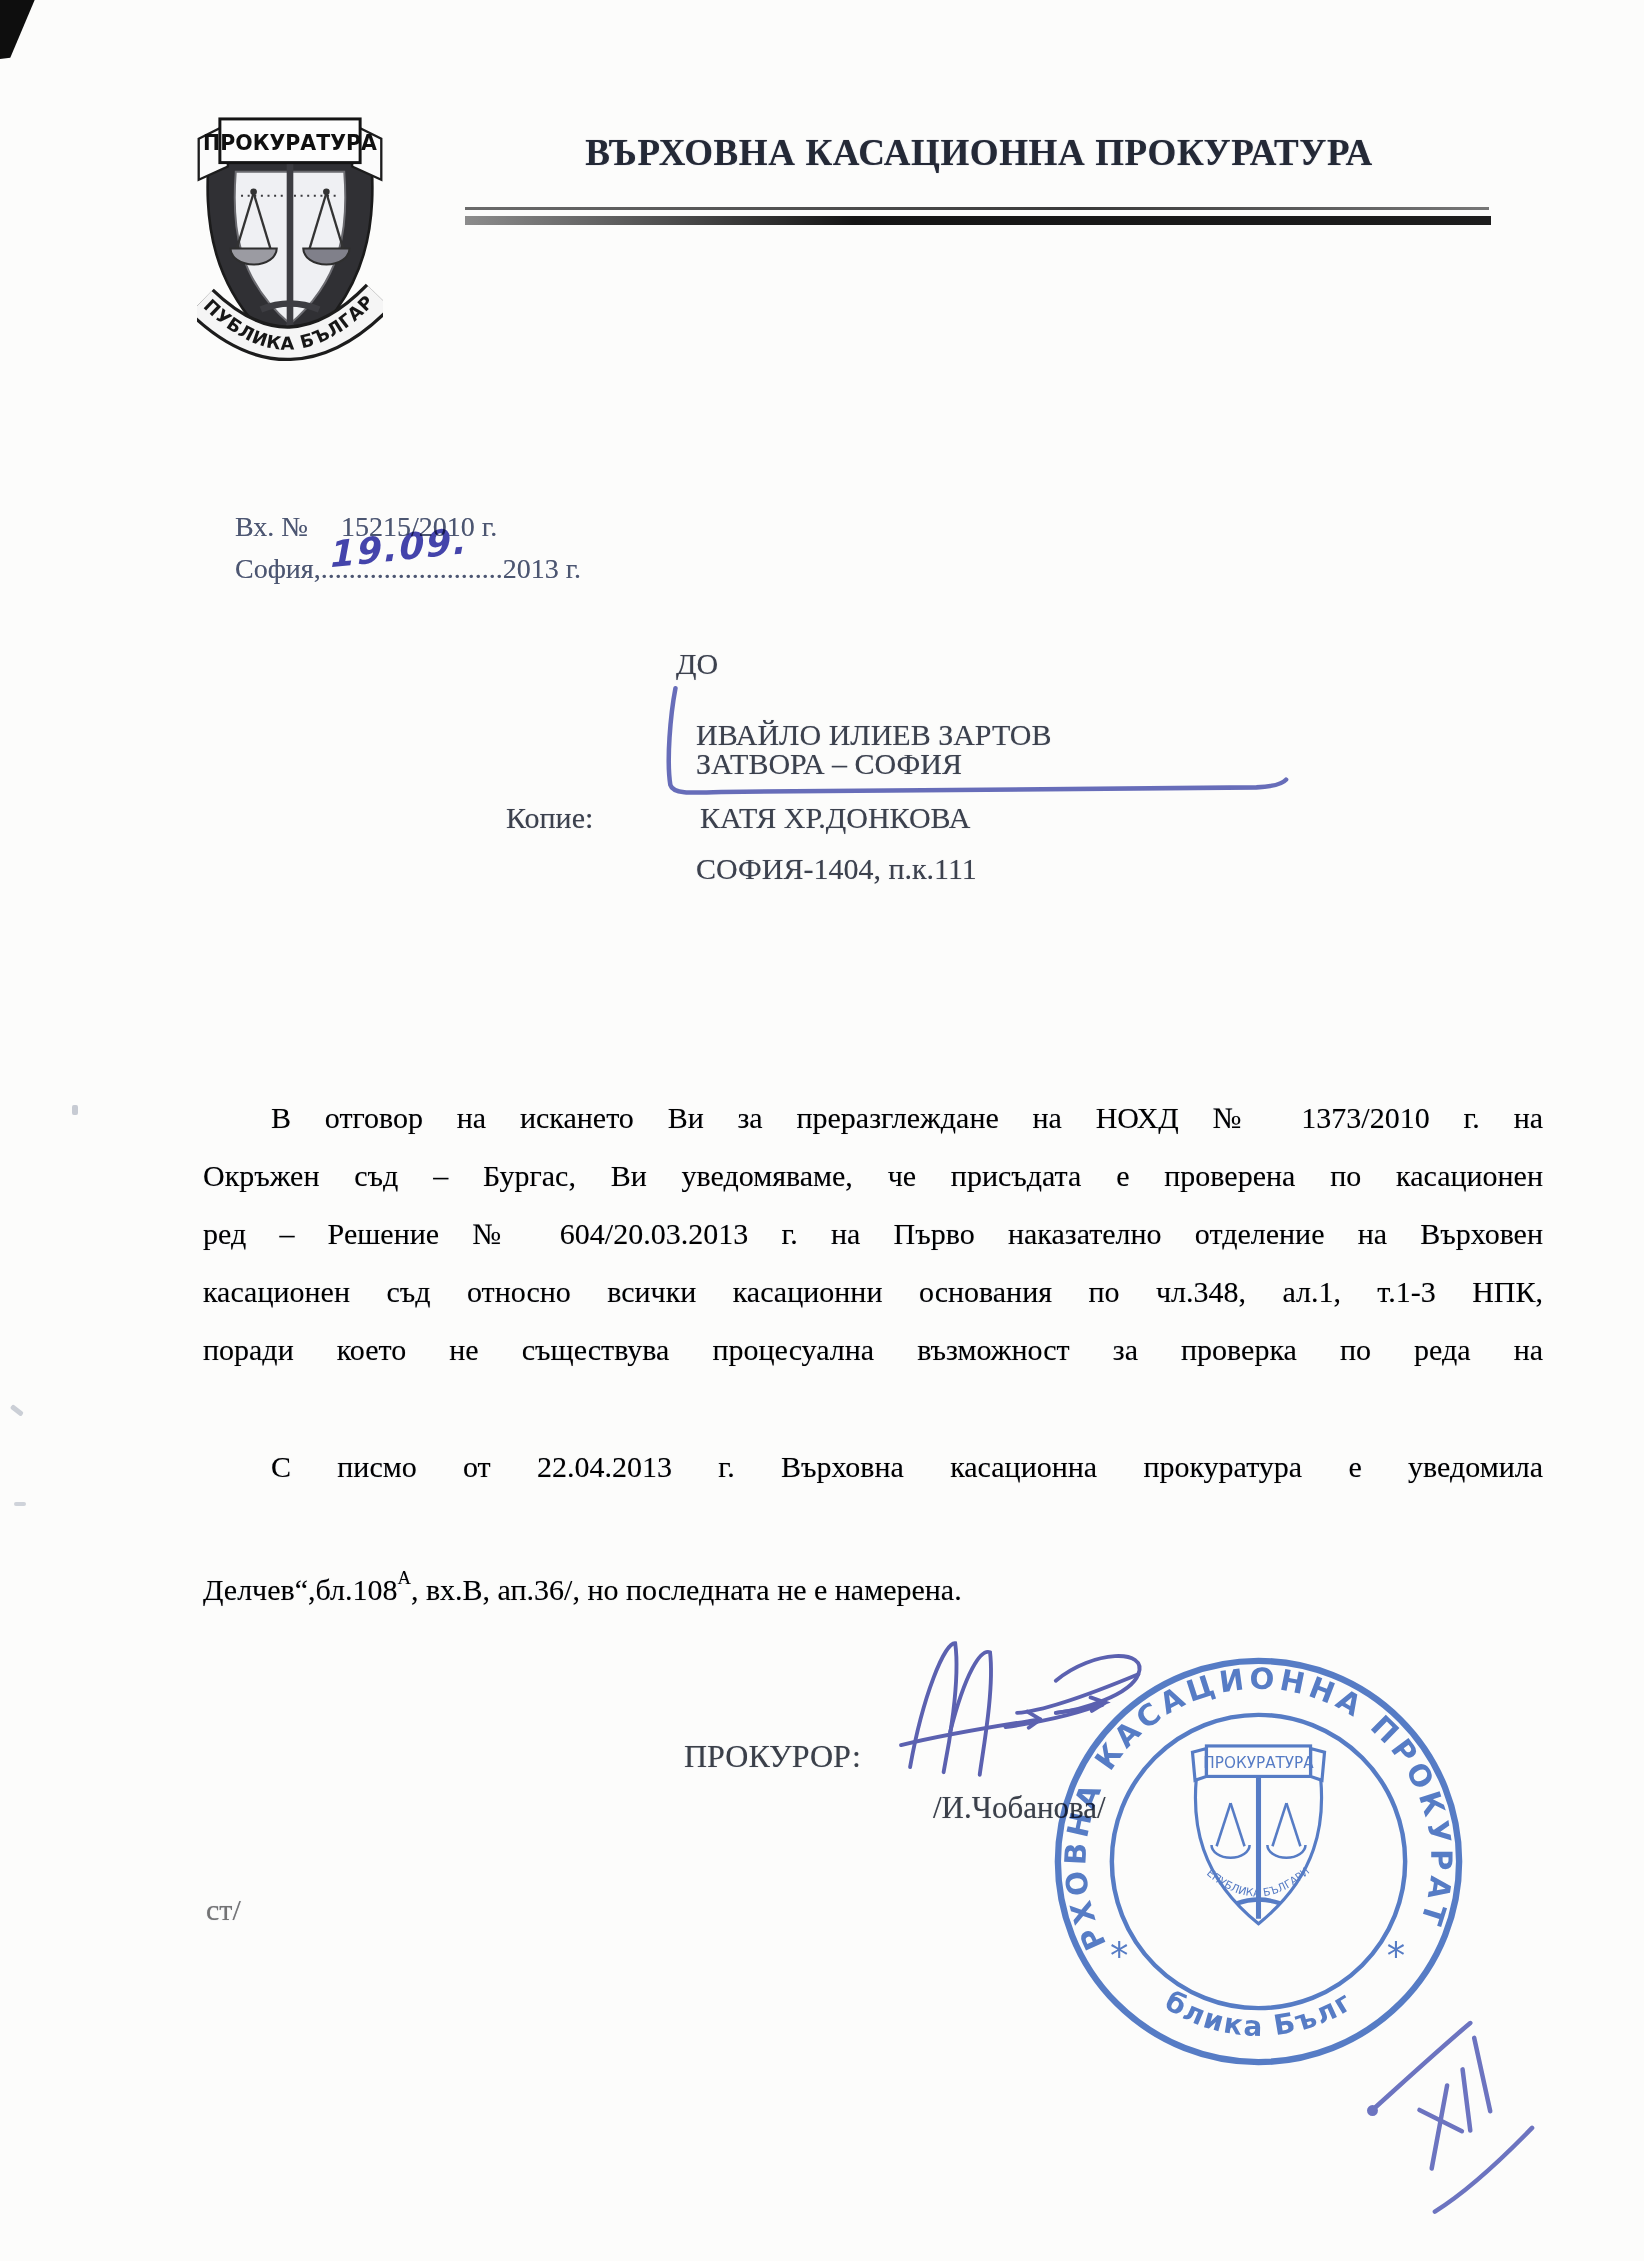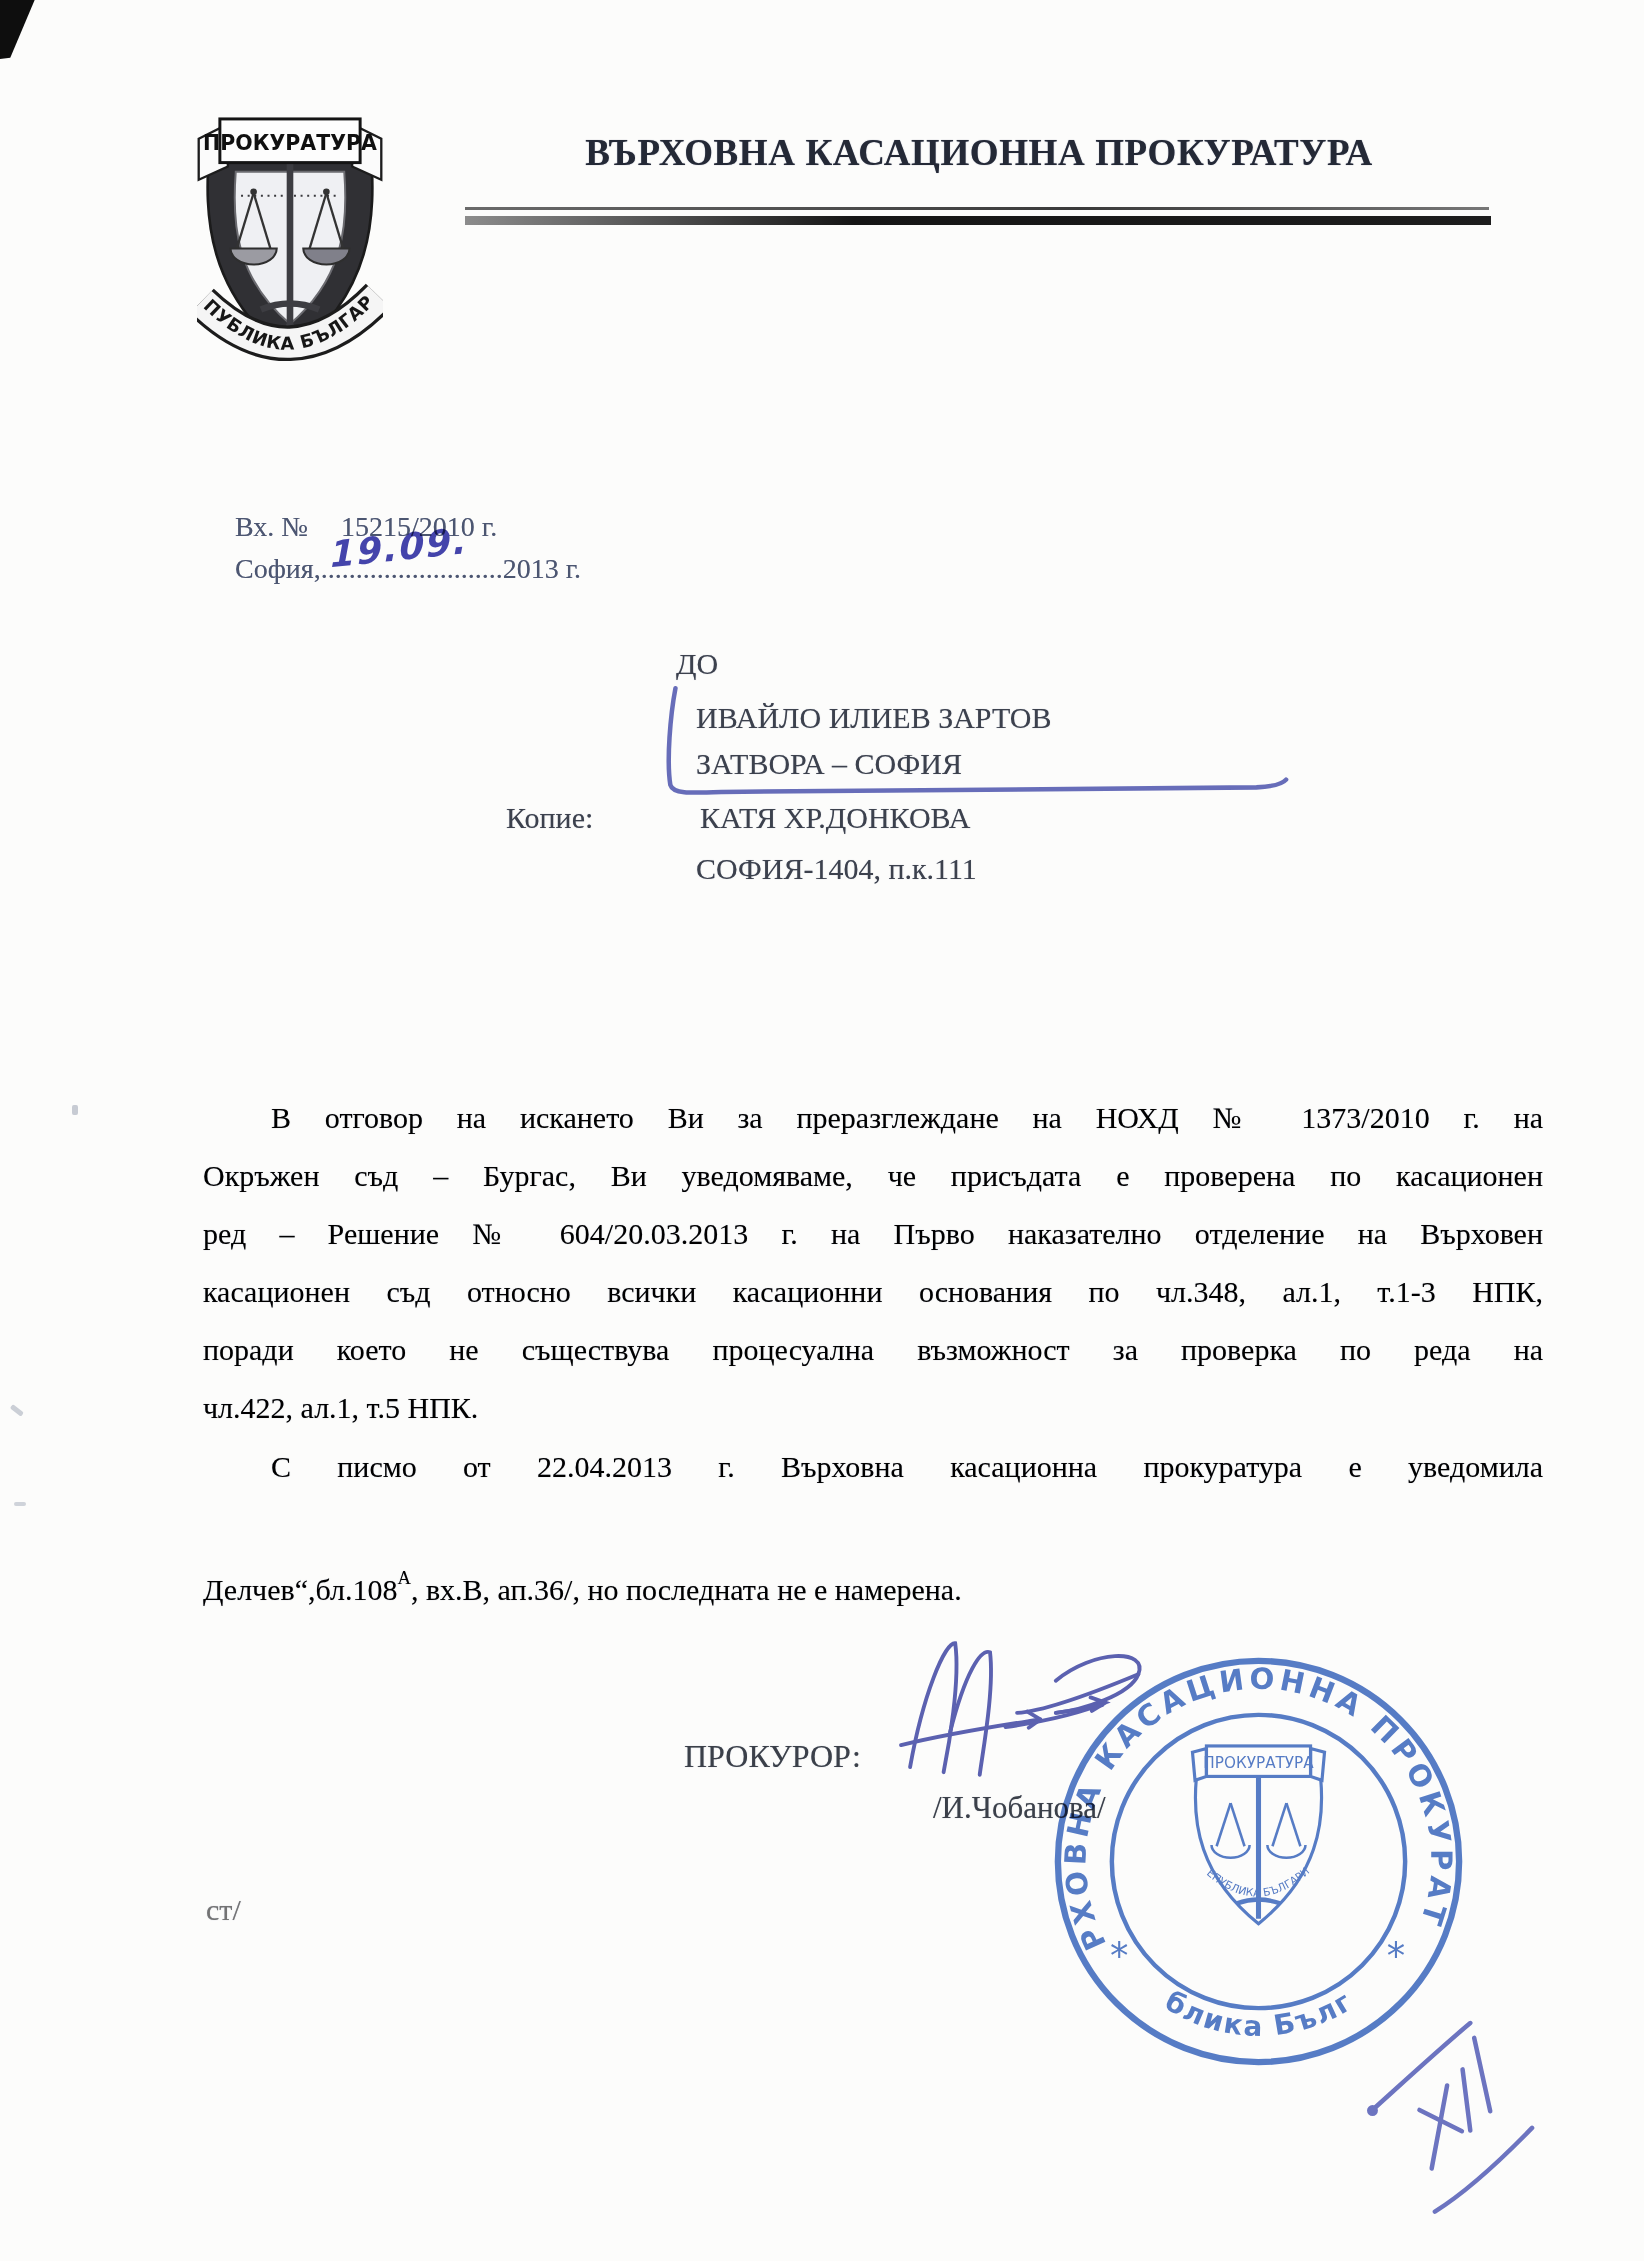--- a/index.html
+++ b/index.html
@@ -96,36 +96,35 @@
 
   <div class="abs ref" style="left:235px;top:511px">
     <span>Вх. №</span><span style="display:inline-block;width:33px"></span><span>15215/2010 г.</span>
   </div>
   <div class="abs ref" style="left:235px;top:553px">
     <span>София,</span><span>..........................</span><span>2013 г.</span>
   </div>
   <div class="abs handwrite pen" style="left:330px;top:527px">19.09.</div>
 
   <div class="abs addr" style="left:676px;top:647px">ДО</div>
-  <div class="abs addr" style="left:696px;top:701px">ИВАЙЛО ИЛИЕВ ЗАРТОВ</div>
+  <div class="abs addr" style="left:696px;top:718px">ИВАЙЛО ИЛИЕВ ЗАРТОВ</div>
   <div class="abs addr" style="left:696px;top:747px">ЗАТВОРА – СОФИЯ</div>
   <div class="abs addr" style="left:506px;top:801px">Копие:</div>
   <div class="abs addr" style="left:700px;top:801px">КАТЯ ХР.ДОНКОВА</div>
   <div class="abs addr" style="left:696px;top:852px">СОФИЯ-1404, п.к.111</div>
 
   <svg class="abs pen" style="left:651px;top:670px" width="657" height="142" viewBox="0 0 1020 220">
     <path d="M38,28 C30,70 24,140 30,178 C34,192 58,191 110,189 L940,182 C962,181 980,177 986,170" fill="none" stroke="#585eb5" stroke-width="7" stroke-linecap="round" opacity="0.9"></path>
   </svg>
 
   <div class="bline abs ind" style="top:1089px">В отговор на искането Ви за преразглеждане на НОХД № 1373/2010 г. на</div>
   <div class="bline abs" style="top:1147px">Окръжен съд – Бургас, Ви уведомяваме, че присъдата е проверена по касационен</div>
   <div class="bline abs" style="top:1205px">ред – Решение № 604/20.03.2013 г. на Първо наказателно отделение на Върховен</div>
   <div class="bline abs" style="top:1263px">касационен съд относно всички касационни основания по чл.348, ал.1, т.1-3 НПК,</div>
   <div class="bline abs" style="top:1321px">поради което не съществува процесуална възможност за проверка по реда на</div>
-  <div class="bline abs last" style="top:1379px">чл.422, ал.1, т.5 НПК.</div>
 
   <div class="bline abs ind" style="top:1438px">С писмо от 22.04.2013 г. Върховна касационна прокуратура е уведомила</div>
   <div class="bline abs last" style="top:1554px"><span>Делчев“,бл.108</span><sup>А</sup><span>, вх.В, ап.36/, но последната не е намерена.</span></div>
 
   <div class="abs sig-label" style="left:684px;top:1738px">ПРОКУРОР:</div>
   <div class="abs sig-name" style="left:933px;top:1790px">/И.Чобанова/</div>
 
   <svg class="abs pen" style="left:883px;top:1598px" width="490" height="213" viewBox="0 0 760 330">
     <g fill="none" stroke="#4f55ad" stroke-width="6" stroke-linecap="round" opacity="0.92">
       <path d="M42,262 C62,150 96,68 112,70 C120,128 102,230 94,270"></path>

